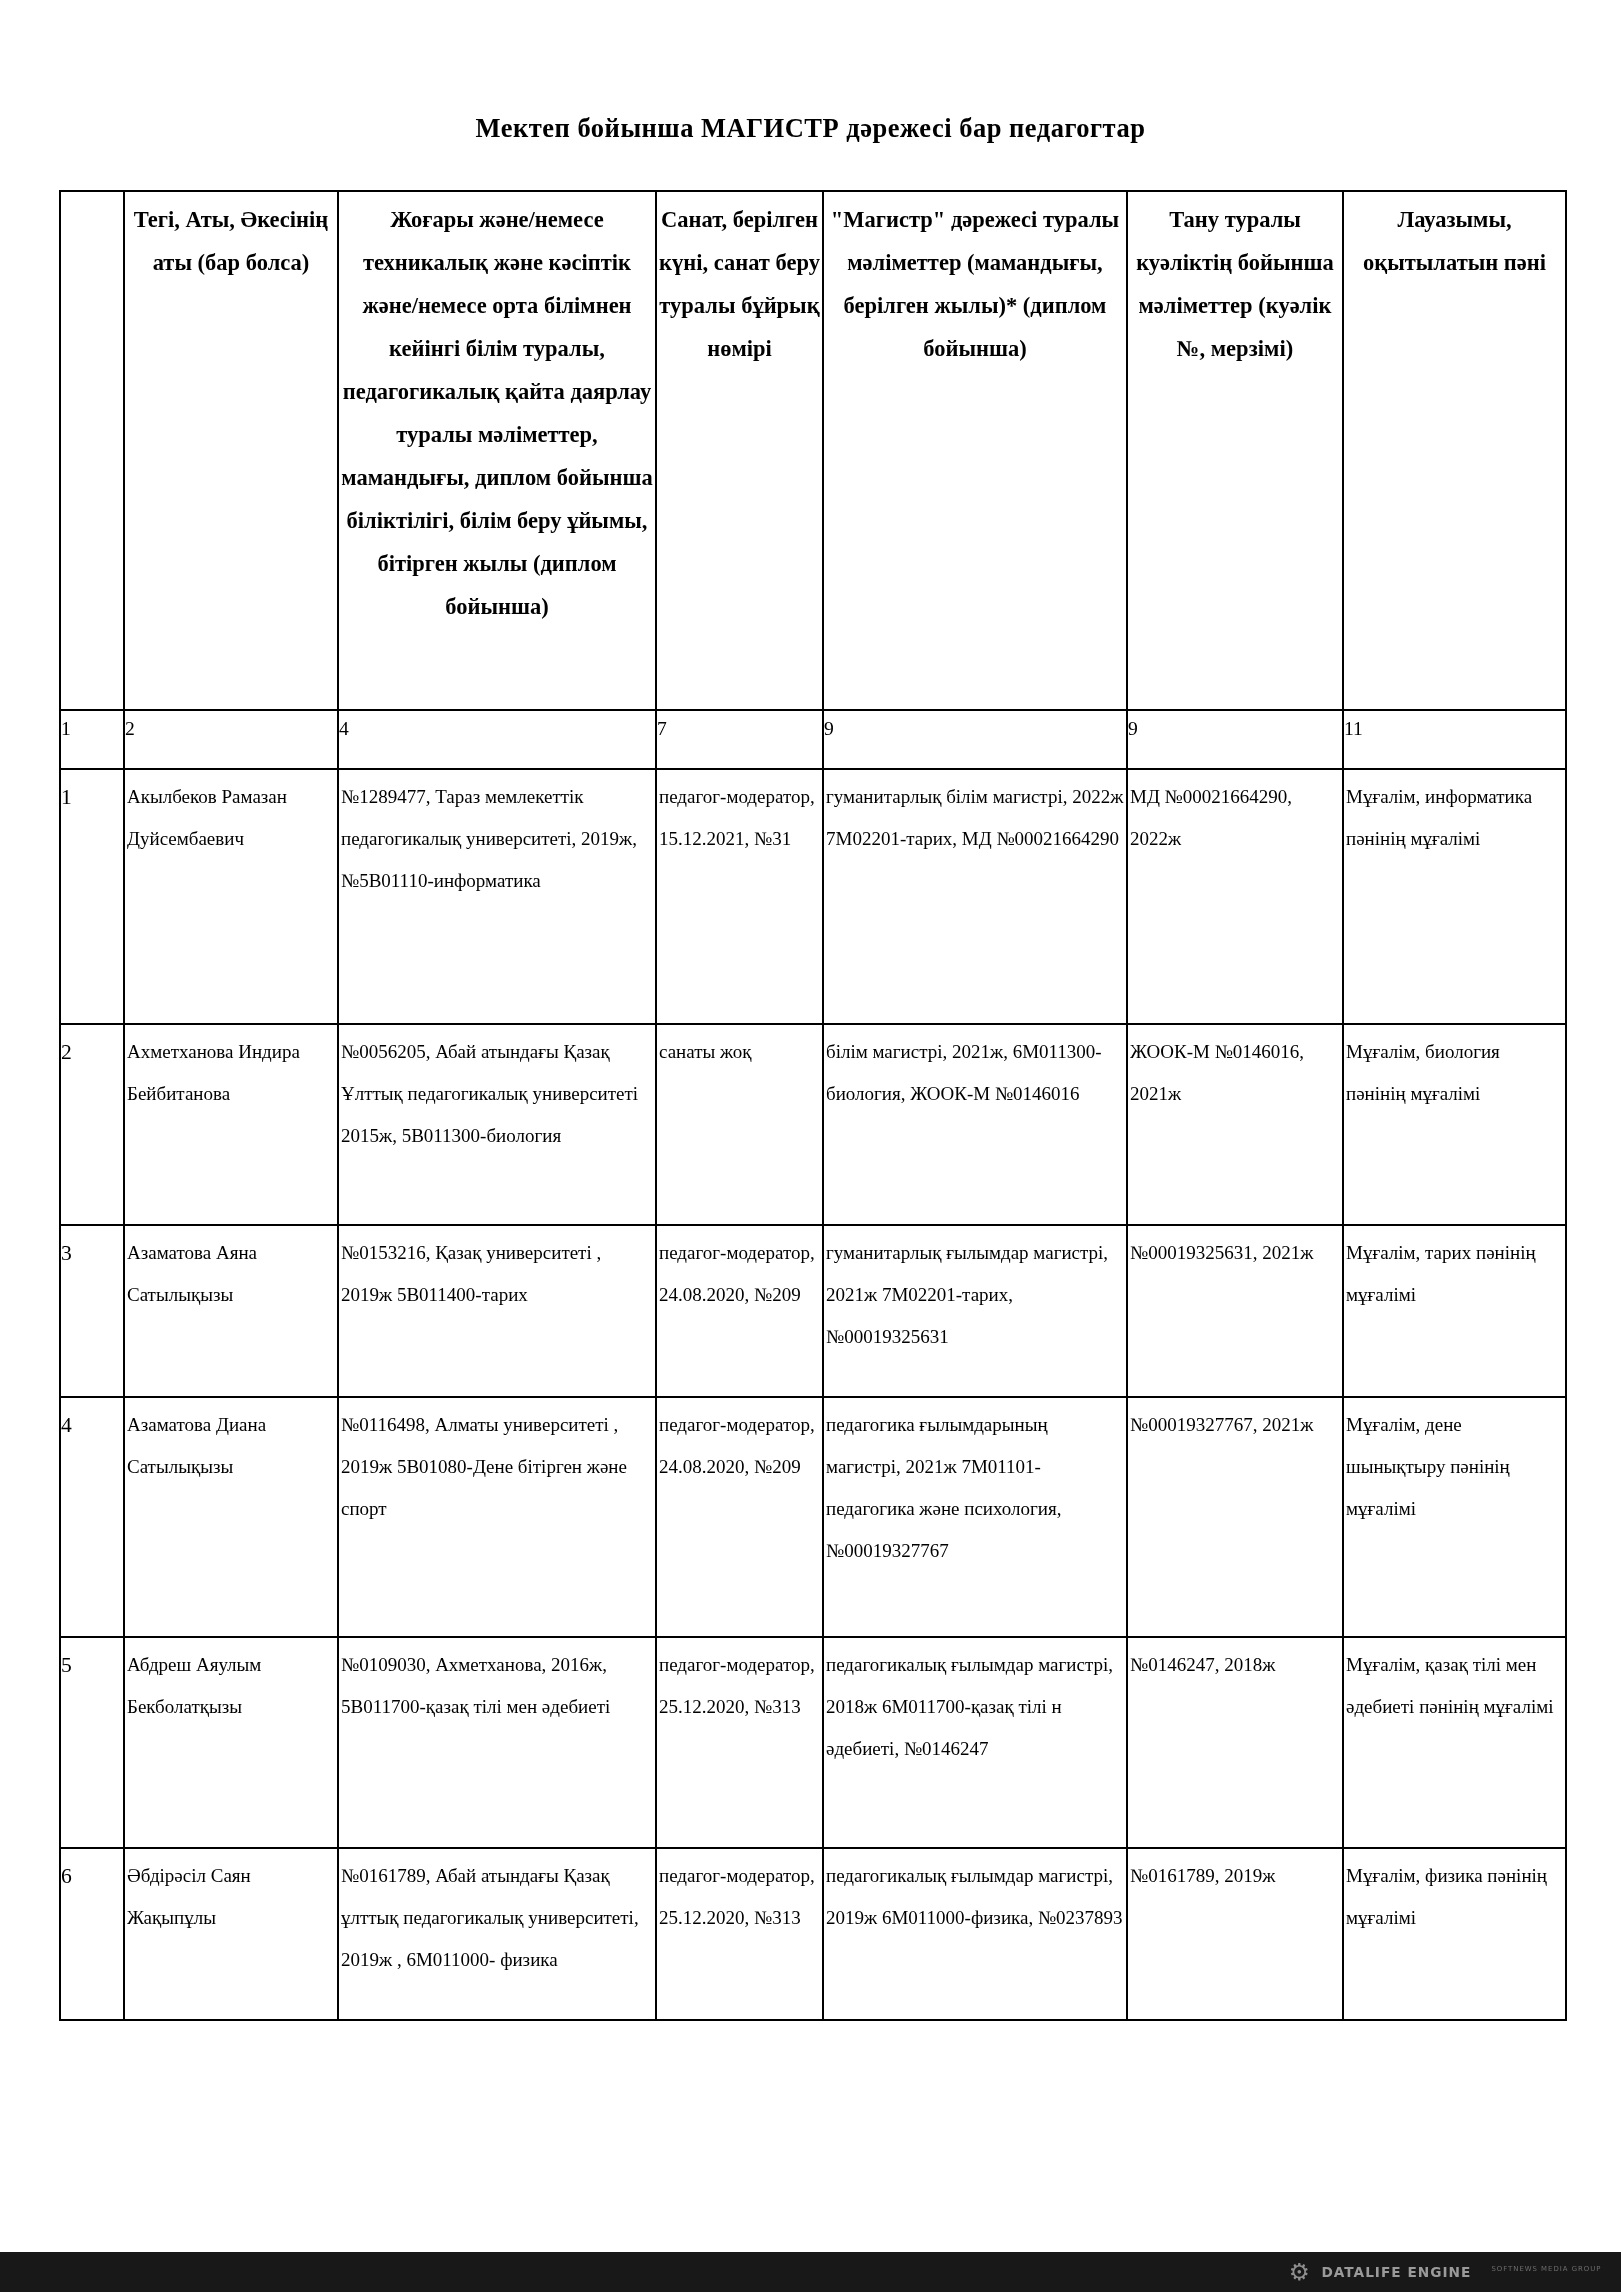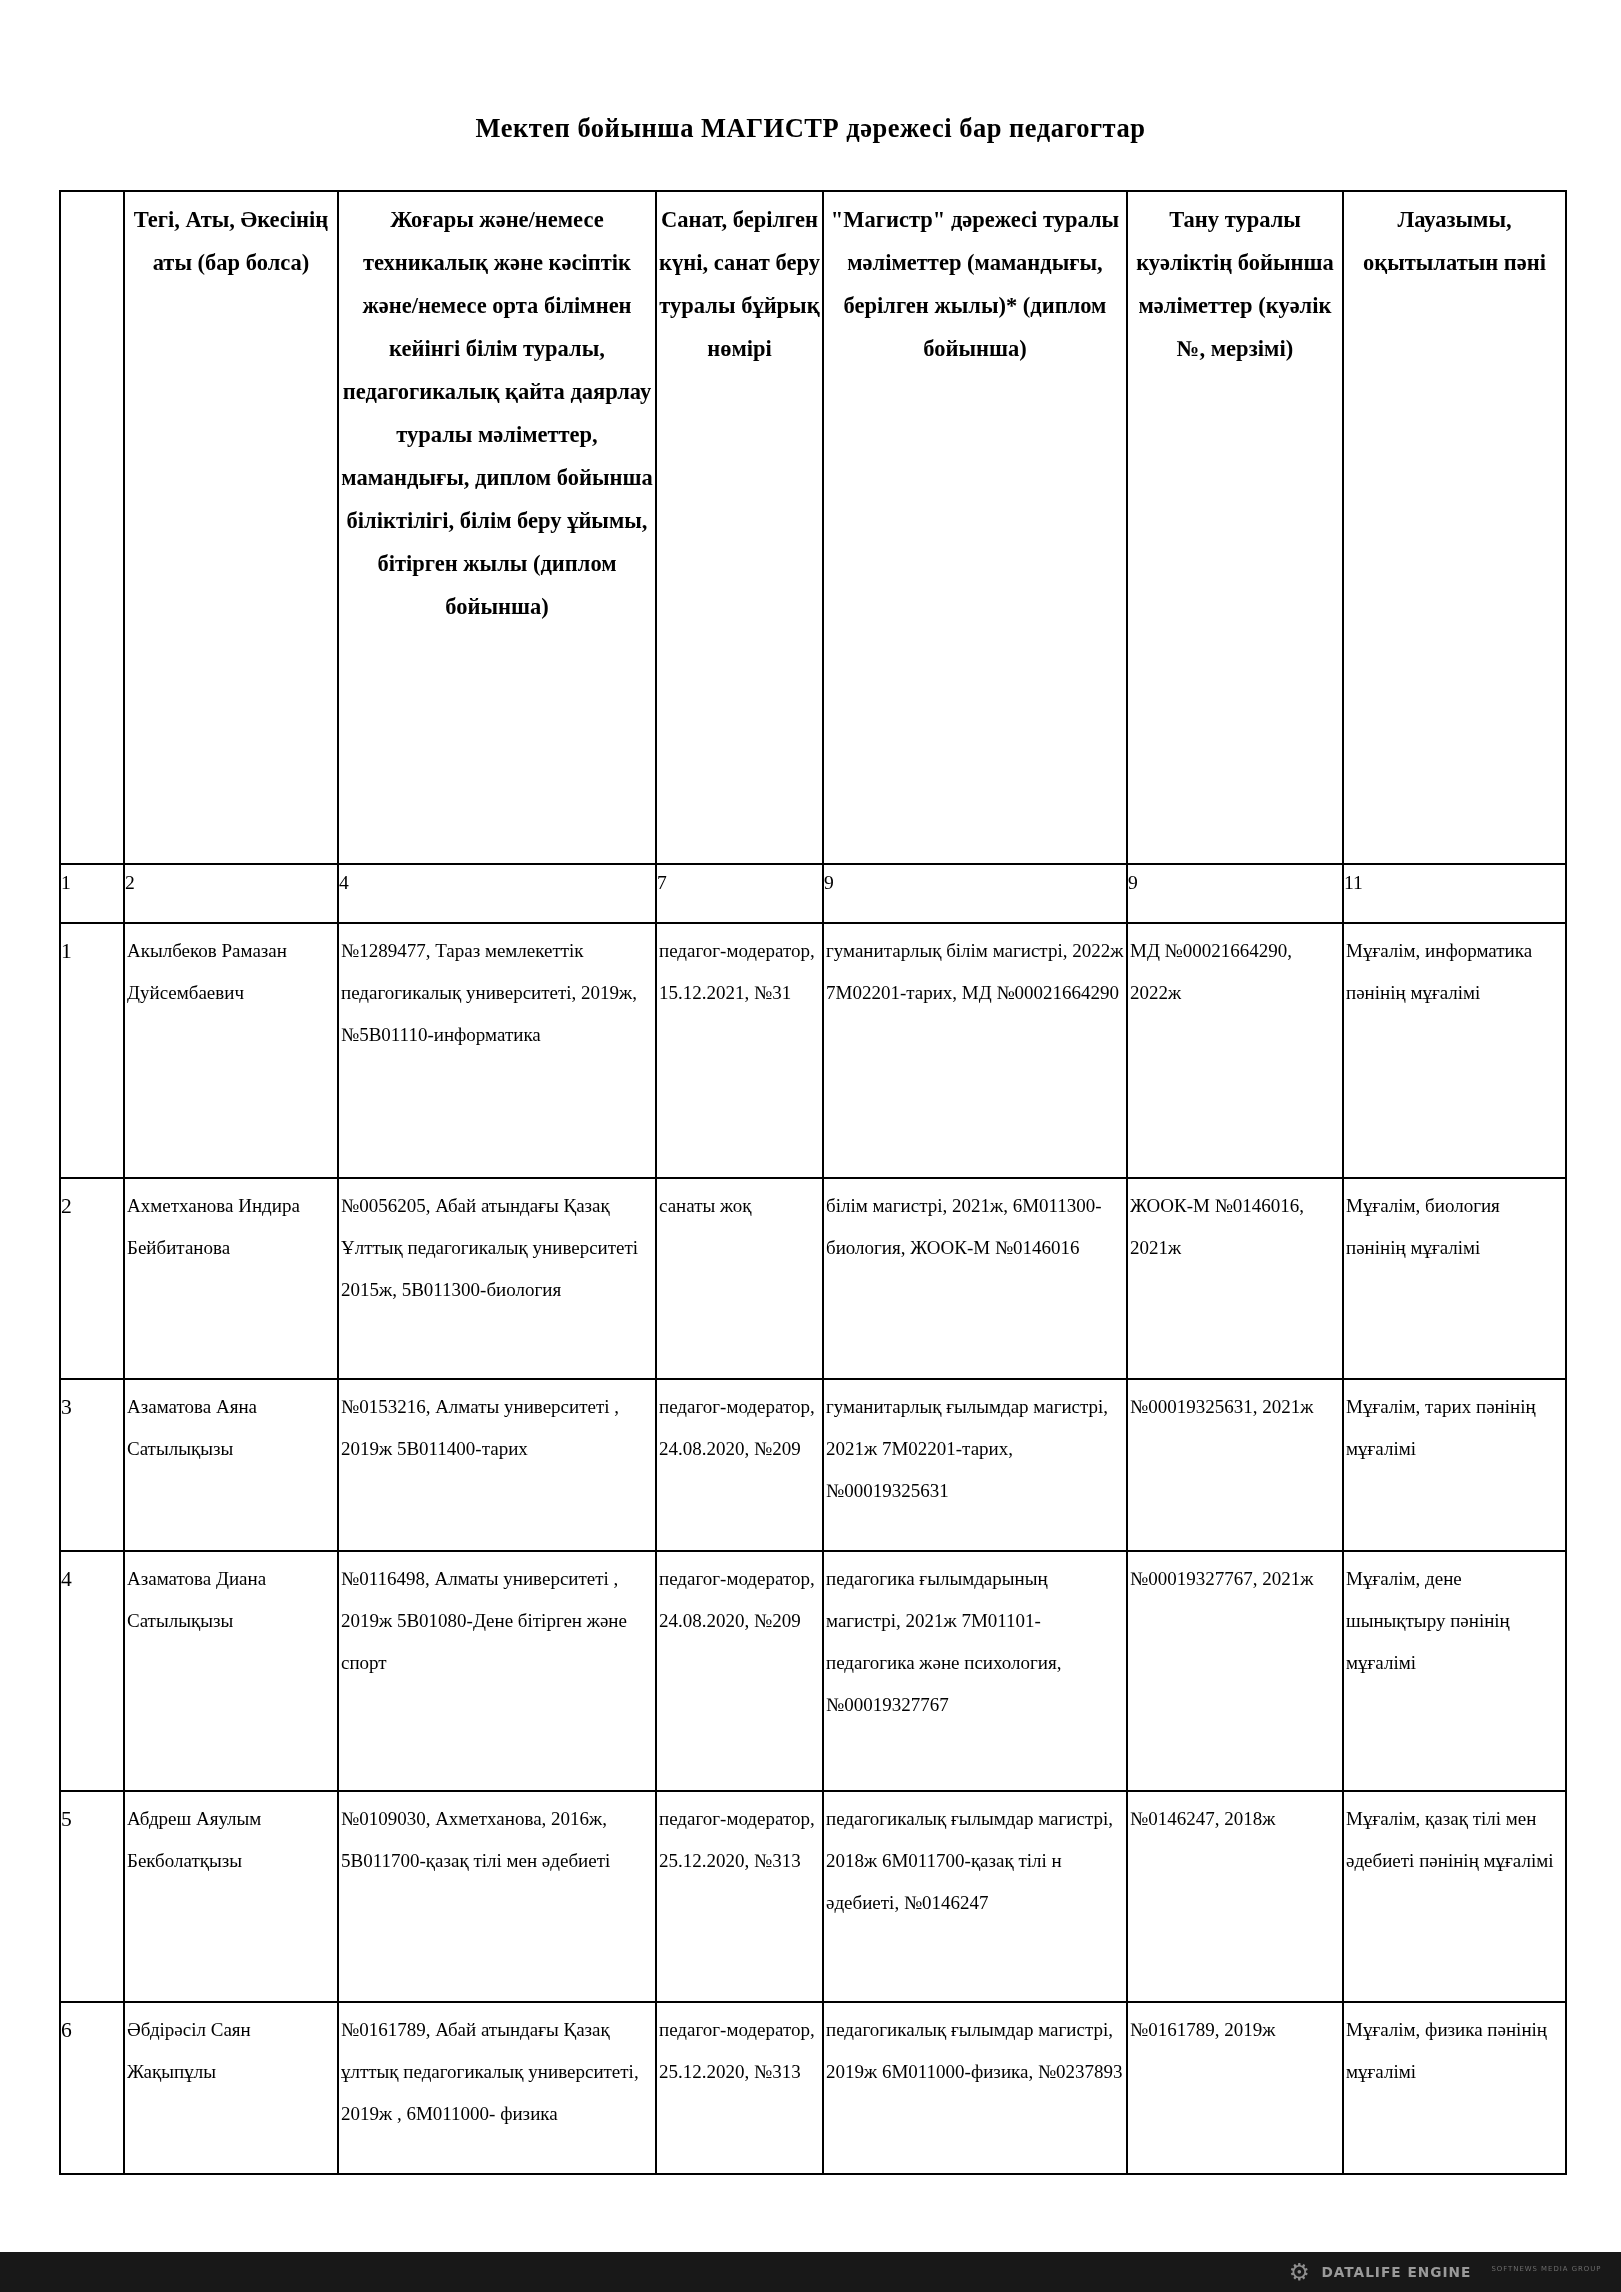--- a/index.html
+++ b/index.html
@@ -27,21 +27,21 @@
     width: 1505px;
     margin: 46px 0 0 59px;
   }
   table.doc-table th,
   table.doc-table td {
     border: 2px solid #000;
     vertical-align: top;
     word-wrap: break-word;
   }
   
-  tr.header-row { height: 673px; }
+  tr.header-row { height: 519px; }
   tr.header-row th {
     font-weight: bold;
     text-align: center;
     font-size: 22.5px;
     line-height: 43px;
     padding: 5.9px 2px 0 2px;
   }
   
   tr.num-row { height: 59px; }
   tr.num-row td {
@@ -163,21 +163,21 @@
       <td>№0056205, Абай атындағы Қазақ Ұлттық педагогикалық университеті  2015ж, 5В011300-биология</td>
       <td>санаты жоқ</td>
       <td>білім магистрі, 2021ж, 6М011300-биология, ЖООК-М №0146016</td>
       <td>ЖООК-М №0146016, 2021ж</td>
       <td>Мұғалім, биология пәнінің мұғалімі</td>
     </tr>
 
     <tr class="data-row r3">
       <td class="col-rownum">3</td>
       <td>Азаматова Аяна Сатылықызы</td>
-      <td>№0153216, Алматы университеті , 2019ж 5В011400-тарих</td>
+      <td>№0153216, Қазақ университеті , 2019ж 5В011400-тарих</td>
       <td>педагог-модератор, 24.08.2020, №209</td>
       <td>гуманитарлық ғылымдар магистрі, 2021ж 7М02201-тарих, №00019325631</td>
       <td>№00019325631, 2021ж</td>
       <td>Мұғалім, тарих пәнінің мұғалімі</td>
     </tr>
 
     <tr class="data-row r4">
       <td class="col-rownum">4</td>
       <td>Азаматова Диана Сатылықызы</td>
       <td>№0116498, Алматы университеті , 2019ж 5В01080-Дене бітірген және спорт</td>

